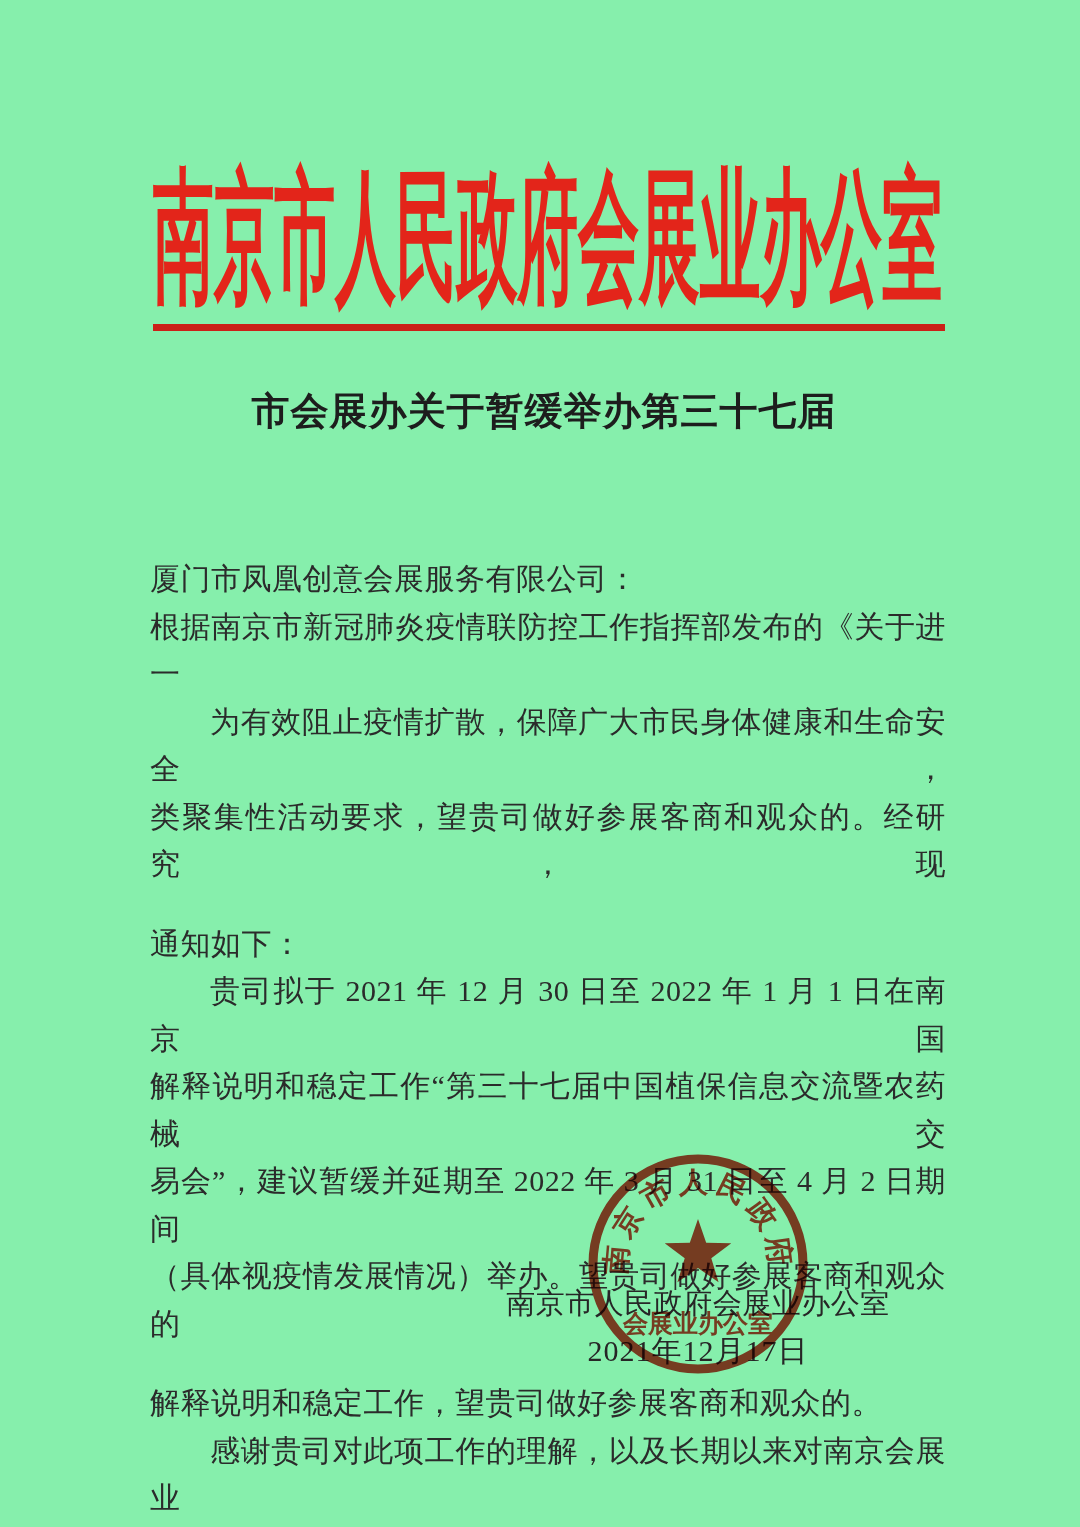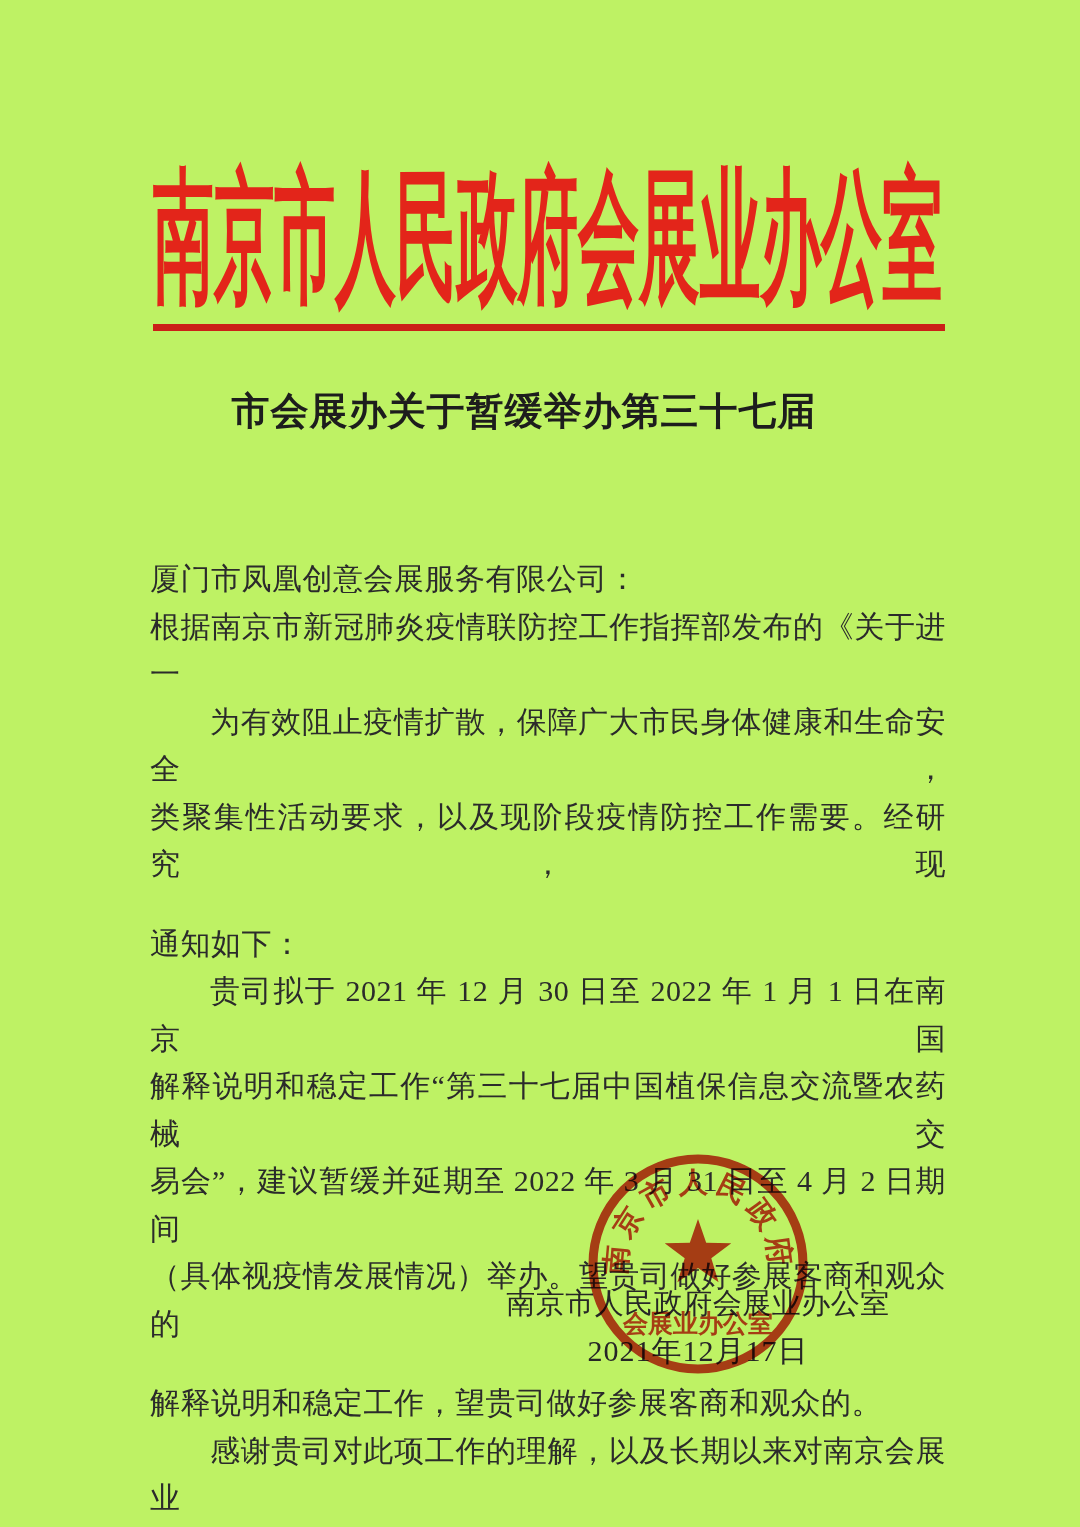--- a/index.html
+++ b/index.html
@@ -1,20 +1,20 @@
 <!DOCTYPE html>
 <html><head>
 <meta charset="utf-8">
 <style>
   html,body{margin:0;padding:0;background:#e9e9e9;}
   .page{
     position:relative;
     width:1080px;height:1527px;
     margin:0 auto;
-    background:#bef264;
+    background:#86efac;
     overflow:hidden;
     font-family:"Liberation Serif","DejaVu Serif",serif;
     color:#2b2b2b;
   }
   
   .org-header{
     position:absolute;left:153px;top:166px;
     width:1890px;height:145px;
     font-size:145px;line-height:145px;
     font-weight:700;color:#e3251a;
@@ -22,21 +22,21 @@
     transform:scaleX(0.419);
     transform-origin:left top;
     letter-spacing:0;
   }
   .red-rule{
     position:absolute;left:153px;top:324px;
     width:792px;height:7px;background:#cb2018;
   }
   
   .doc-title{
-    position:absolute;left:124px;top:378px;width:800px;
+    position:absolute;left:144px;top:378px;width:800px;
     text-align:center;font-weight:700;color:#1d1d1d;
     font-size:38px;line-height:66px;letter-spacing:1px;
   }
   
   .body-text{
     position:absolute;left:150px;top:523px;width:796px;
     font-size:30px;line-height:47.5px;color:#2b2b2b;
     letter-spacing:0.5px;
   }
   .body-text .line{white-space:nowrap;margin-top:32px;}
@@ -69,21 +69,21 @@
   <div class="red-rule"></div>
 
   <div class="doc-title">
     <div>市会展办关于暂缓举办第三十七届</div>
   </div>
 
   <div class="body-text">
     <div class="line">厦门市凤凰创意会展服务有限公司：</div>
     <div class="just">根据南京市新冠肺炎疫情联防控工作指挥部发布的《关于进一</div>
     <div class="just indent">为有效阻止疫情扩散，保障广大市民身体健康和生命安全，</div>
-    <div class="just">类聚集性活动要求，以及现阶段疫情防控工作需要。经研究，现</div>
+    <div class="just">类聚集性活动要求，望贵司做好参展客商和观众的。经研究，现</div>
     <div class="line">通知如下：</div>
     <div class="just indent">贵司拟于 2021 年 12 月 30 日至 2022 年 1 月 1 日在南京国</div>
     <div class="just">解释说明和稳定工作“第三十七届中国植保信息交流暨农药械交</div>
     <div class="just">易会”，建议暂缓并延期至 2022 年 3 月 31 日至 4 月 2 日期间</div>
     <div class="just">（具体视疫情发展情况）举办。望贵司做好参展客商和观众的</div>
     <div class="line">解释说明和稳定工作，望贵司做好参展客商和观众的。</div>
     <div class="just indent">感谢贵司对此项工作的理解，以及长期以来对南京会展业</div>
     <div class="line">发展的关心支持。</div>
   </div>
 

